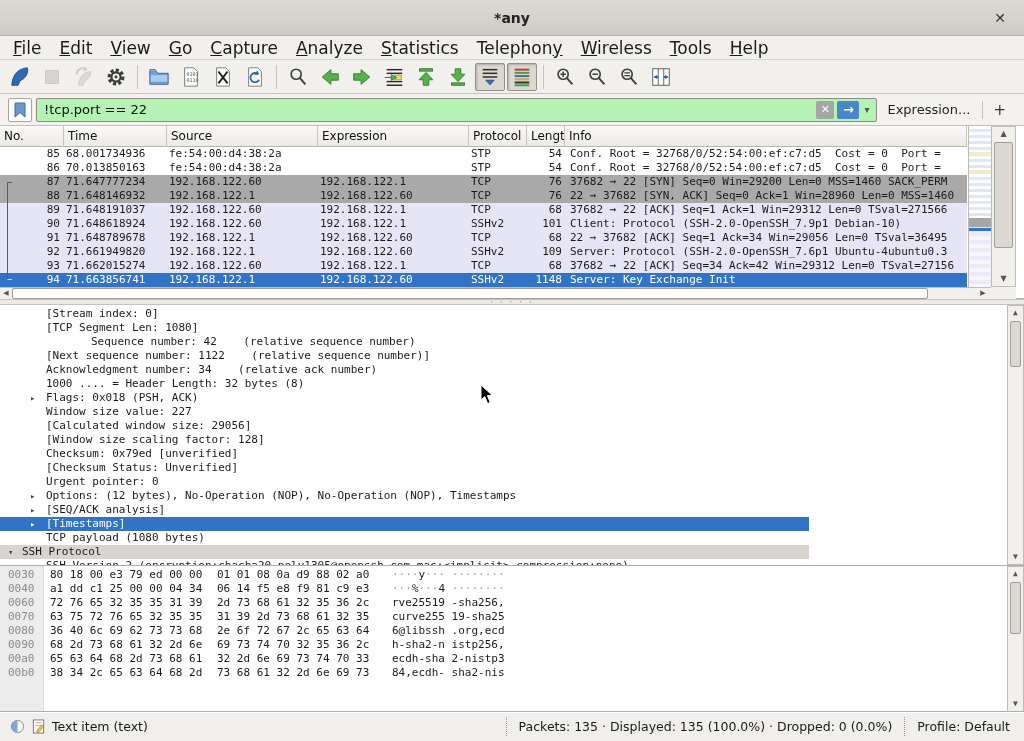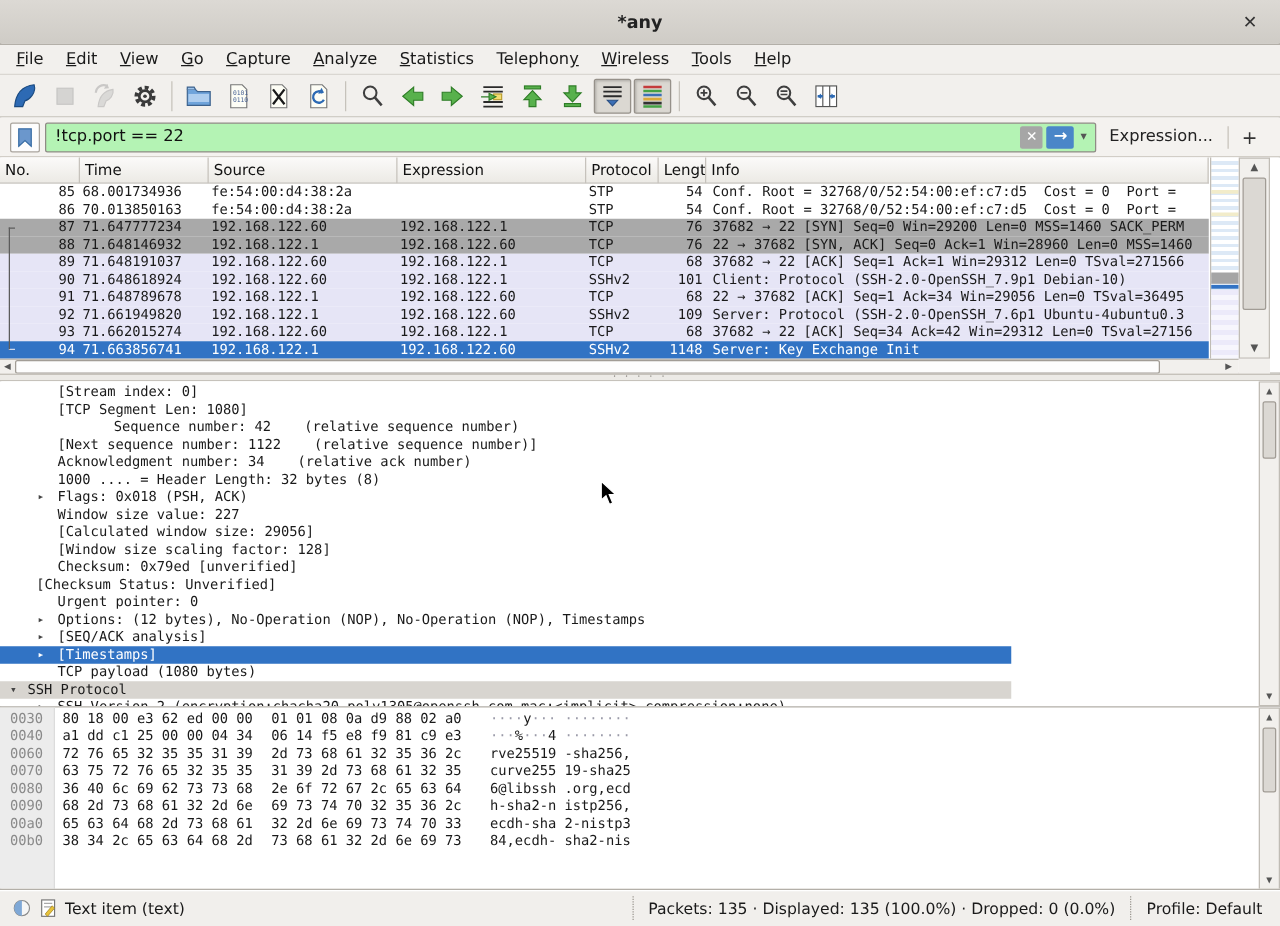--- a/index.html
+++ b/index.html
@@ -10,21 +10,21 @@
   
   .titlebar { position:absolute; top:0; left:0; width:1024px; height:36px;
     background:linear-gradient(#dcd9d4,#cfccc6); border-bottom:1px solid #b3afa8;
     text-align:center; line-height:36px; font-weight:bold; font-size:14px; color:#222; }
   .closebtn { position:absolute; right:12px; top:0; width:24px; height:36px; line-height:36px;
     font-size:14px; font-weight:normal; color:#333; text-align:center; cursor:default; }
 
   
   .menubar { position:absolute; top:36px; left:0; width:1024px; height:24px;
     background:#f2f0ed; border-bottom:1px solid #dad7d2; display:flex; align-items:center; padding-left:4px; }
-  .menu-item { padding:2px 9px; font-size:13px; color:#1a1a1a; white-space:pre; }
+  .menu-item { padding:2px 9px; font-size:17px; color:#1a1a1a; white-space:pre; }
   .menu-item u { text-decoration:underline; }
 
   
   .toolbar { position:absolute; top:60px; left:0; width:1024px; height:34px;
     background:#f2f0ed; border-bottom:1px solid #c6c2bb; display:flex; align-items:center; padding-left:4px; }
   .tb-btn { width:30px; height:28px; display:flex; align-items:center; justify-content:center;
     background:transparent; border:1px solid transparent; margin:0 1px; }
   .tb-btn svg { display:block; }
   .tb-btn.pressed { background:#dbd8d2; border:1px solid #96918a; border-radius:2px;
     box-shadow:inset 1px 1px 2px rgba(0,0,0,.2); }
@@ -458,40 +458,40 @@
         <div class="dline"><span class="dtext" style="left: 46px;">[TCP Segment Len: 1080]</span></div>
         <div class="dline"><span class="dtext" style="left: 46px; margin-left: 45px;">Sequence number: 42    (relative sequence number)</span></div>
         <div class="dline"><span class="dtext" style="left: 46px;">[Next sequence number: 1122    (relative sequence number)]</span></div>
         <div class="dline"><span class="dtext" style="left: 46px;">Acknowledgment number: 34    (relative ack number)</span></div>
         <div class="dline"><span class="dtext" style="left: 46px;">1000 .... = Header Length: 32 bytes (8)</span></div>
         <div class="dline"><span class="expander" style="left: 30px;">▸</span><span class="dtext" style="left: 46px;">Flags: 0x018 (PSH, ACK)</span></div>
         <div class="dline"><span class="dtext" style="left: 46px;">Window size value: 227</span></div>
         <div class="dline"><span class="dtext" style="left: 46px;">[Calculated window size: 29056]</span></div>
         <div class="dline"><span class="dtext" style="left: 46px;">[Window size scaling factor: 128]</span></div>
         <div class="dline"><span class="dtext" style="left: 46px;">Checksum: 0x79ed [unverified]</span></div>
-        <div class="dline"><span class="dtext" style="left: 29px;">[Checksum Status: Unverified]</span></div>
+        <div class="dline"><span class="dtext" style="left: 46px;">[Checksum Status: Unverified]</span></div>
         <div class="dline"><span class="dtext" style="left: 46px;">Urgent pointer: 0</span></div>
         <div class="dline"><span class="expander" style="left: 30px;">▸</span><span class="dtext" style="left: 46px;">Options: (12 bytes), No-Operation (NOP), No-Operation (NOP), Timestamps</span></div>
         <div class="dline"><span class="expander" style="left: 30px;">▸</span><span class="dtext" style="left: 46px;">[SEQ/ACK analysis]</span></div>
         <div class="dline sel"><span class="expander" style="left: 30px;">▸</span><span class="dtext" style="left: 46px;">[Timestamps]</span></div>
         <div class="dline"><span class="dtext" style="left: 46px;">TCP payload (1080 bytes)</span></div>
         <div class="dline grayrow"><span class="expander" style="left: 8px;">▾</span><span class="dtext" style="left: 22px;">SSH Protocol</span></div>
         <div class="dline"><span class="expander" style="left: 30px;">▸</span><span class="dtext" style="left: 46px;">SSH Version 2 (encryption:chacha20-poly1305@openssh.com mac:&lt;implicit&gt; compression:none)</span></div>
       </div>
     <div class="dscroll sb">
       <span class="sb-btn" style="top:0">▲</span>
       <div class="dthumb"></div>
       <span class="sb-btn" style="bottom:0">▼</span>
     </div>
   </div>
 
   <div class="hexpane">
     <div class="offsetcol"></div>
     <div class="hrows" id="hrows">
-        <div class="hrow"><span class="seg h-off">0030</span><span class="seg h-hex1">80 18 00 e3 62 ed 00 00</span><span class="seg h-hex2">01 01 08 0a d9 88 02 a0</span><span class="seg h-ascii"><span class="dim">····</span>y<span class="dim">···</span> <span class="dim">········</span></span></div>
+        <div class="hrow"><span class="seg h-off">0030</span><span class="seg h-hex1">80 18 00 e3 79 ed 00 00</span><span class="seg h-hex2">01 01 08 0a d9 88 02 a0</span><span class="seg h-ascii"><span class="dim">····</span>y<span class="dim">···</span> <span class="dim">········</span></span></div>
         <div class="hrow"><span class="seg h-off">0040</span><span class="seg h-hex1">a1 dd c1 25 00 00 04 34</span><span class="seg h-hex2">06 14 f5 e8 f9 81 c9 e3</span><span class="seg h-ascii"><span class="dim">···</span>%<span class="dim">···</span>4 <span class="dim">········</span></span></div>
         <div class="hrow"><span class="seg h-off">0060</span><span class="seg h-hex1">72 76 65 32 35 35 31 39</span><span class="seg h-hex2">2d 73 68 61 32 35 36 2c</span><span class="seg h-ascii">rve25519 -sha256,</span></div>
         <div class="hrow"><span class="seg h-off">0070</span><span class="seg h-hex1">63 75 72 76 65 32 35 35</span><span class="seg h-hex2">31 39 2d 73 68 61 32 35</span><span class="seg h-ascii">curve255 19-sha25</span></div>
         <div class="hrow"><span class="seg h-off">0080</span><span class="seg h-hex1">36 40 6c 69 62 73 73 68</span><span class="seg h-hex2">2e 6f 72 67 2c 65 63 64</span><span class="seg h-ascii">6@libssh .org,ecd</span></div>
         <div class="hrow"><span class="seg h-off">0090</span><span class="seg h-hex1">68 2d 73 68 61 32 2d 6e</span><span class="seg h-hex2">69 73 74 70 32 35 36 2c</span><span class="seg h-ascii">h-sha2-n istp256,</span></div>
         <div class="hrow"><span class="seg h-off">00a0</span><span class="seg h-hex1">65 63 64 68 2d 73 68 61</span><span class="seg h-hex2">32 2d 6e 69 73 74 70 33</span><span class="seg h-ascii">ecdh-sha 2-nistp3</span></div>
         <div class="hrow"><span class="seg h-off">00b0</span><span class="seg h-hex1">38 34 2c 65 63 64 68 2d</span><span class="seg h-hex2">73 68 61 32 2d 6e 69 73</span><span class="seg h-ascii">84,ecdh- sha2-nis</span></div>
       </div>
     <div class="hscroll2 sb">
       <span class="sb-btn" style="top:0">▲</span>

